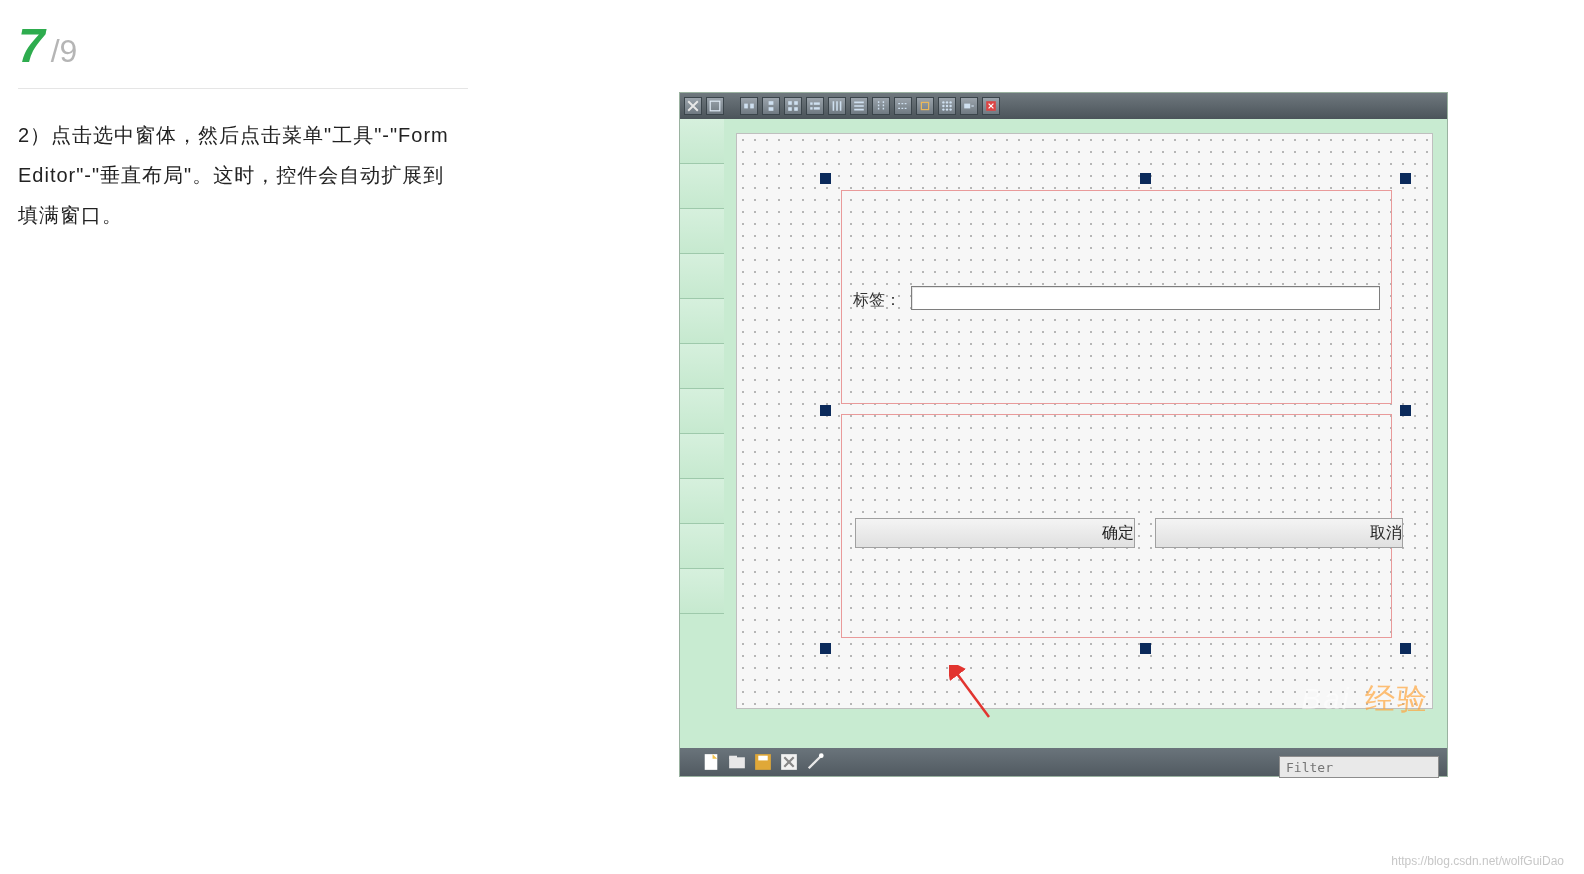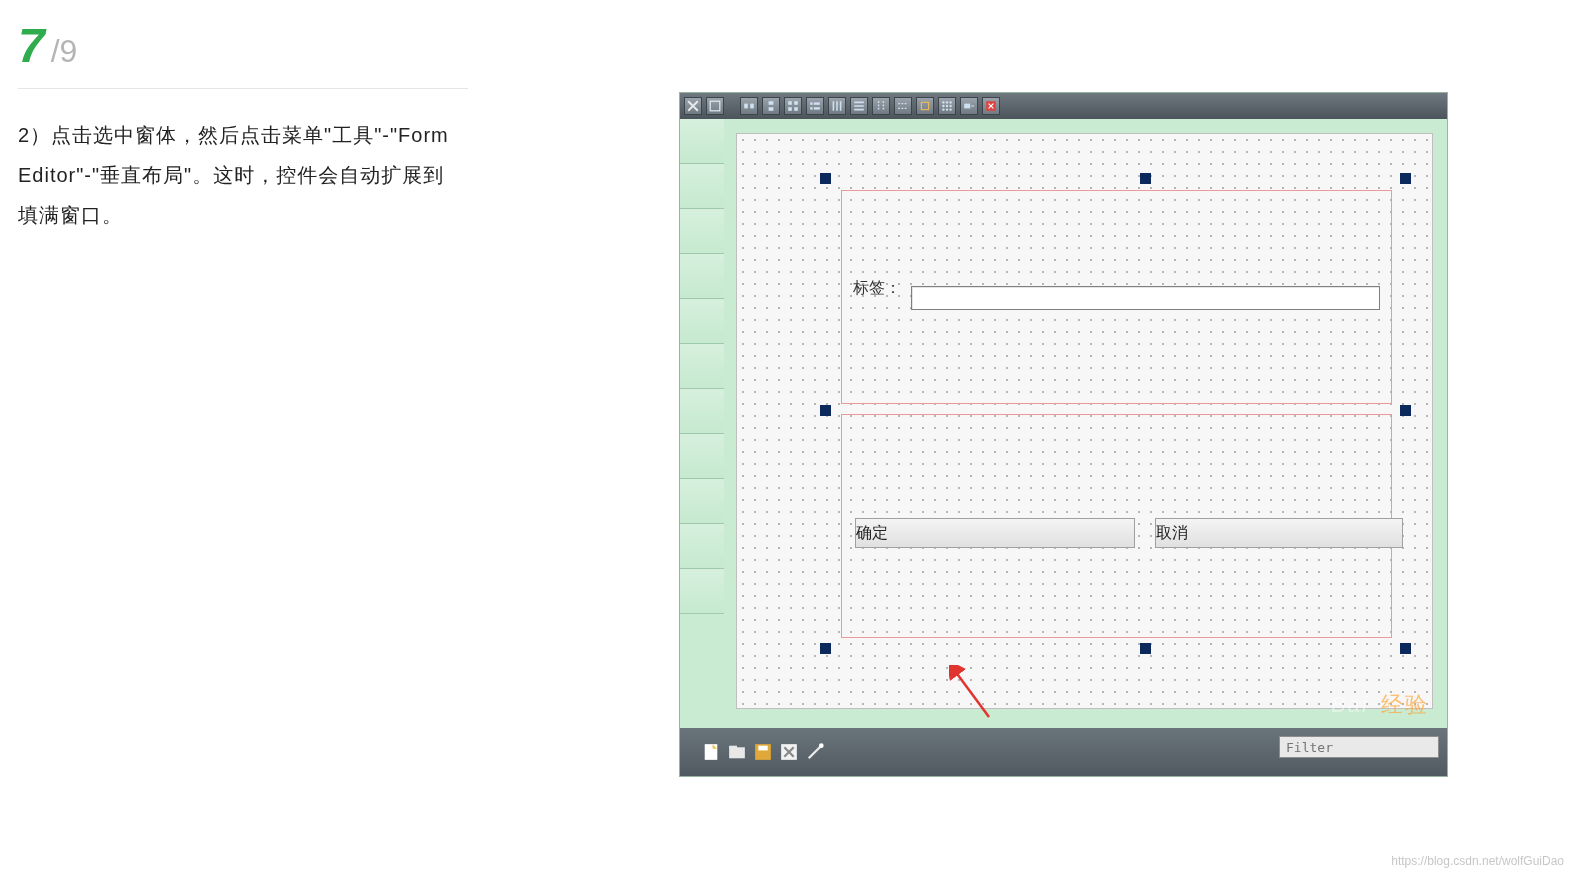--- a/index.html
+++ b/index.html
@@ -110,39 +110,39 @@
     .sel-bc { left: 404px; top: 510px; }
     .layout-box {
       position: absolute;
       border: 1.5px solid #e99a9a;
       background: transparent;
     }
     .box1 { left: 104px; top: 56px; right: 40px; height: 214px; }
     .box2 { left: 104px; top: 280px; right: 40px; height: 224px; }
     .label-text {
       position: absolute;
-      left: 116px; top: 144px;
+      left: 116px; top: 156px;
       font-size: 16px;
       color: #333;
     }
     .text-input {
       position: absolute;
       left: 174px; top: 152px; right: 52px;
       height: 24px;
       border: 1px solid #7e7e7e;
       background: #fff;
       box-shadow: inset 1px 1px 0 rgba(0,0,0,.1);
     }
     .form-btn {
       position: absolute;
       top: 384px; height: 30px;
       background: linear-gradient(#f4f4f4, #e0e0e0);
       border: 1px solid #a0a0a0;
       font-size: 16px;
-      display: flex; align-items: center; justify-content: flex-start;
+      display: flex; align-items: center; justify-content: flex-end;
       color: #222;
     }
     .btn-ok { left: 118px; width: 280px; }
     .btn-cancel { left: 418px; width: 248px; }
     
     .arrow {
       position: absolute;
       left: 212px; top: 531px;
       width: 44px; height: 55px;
     }
@@ -150,21 +150,21 @@
       position: absolute;
       left: 170px; top: 584px;
       font-size: 24px;
       color: #e2342f;
       letter-spacing: 1px;
     }
     
     .toolbar-bottom {
       position: absolute;
       left: 0; right: 0; bottom: 0;
-      height: 48px;
+      height: 28px;
       background: linear-gradient(#6a747b, #515a61);
       display: flex;
       align-items: center;
       padding: 0 20px;
       gap: 4px;
     }
     .bb-btn {
       width: 22px; height: 22px;
       display: flex; align-items: center; justify-content: center;
     }
@@ -177,21 +177,21 @@
       font-family: monospace;
       font-size: 13px;
       color: #6f6f6f;
       padding: 2px 6px;
     }
     
     .wm1 {
       position: absolute;
       right: 18px; bottom: 56px;
       color: rgba(255,255,255,.45);
-      font-size: 22px;
+      font-size: 30px;
       font-style: italic;
       letter-spacing: 2px;
     }
     .wm1 .orange { color: rgba(255,165,60,.7); font-style: normal; margin-left: 4px; }
     .wm2 {
       position: absolute;
       right: 20px; bottom: 6px;
       font-size: 12px;
       color: #c7c7c7;
     }

